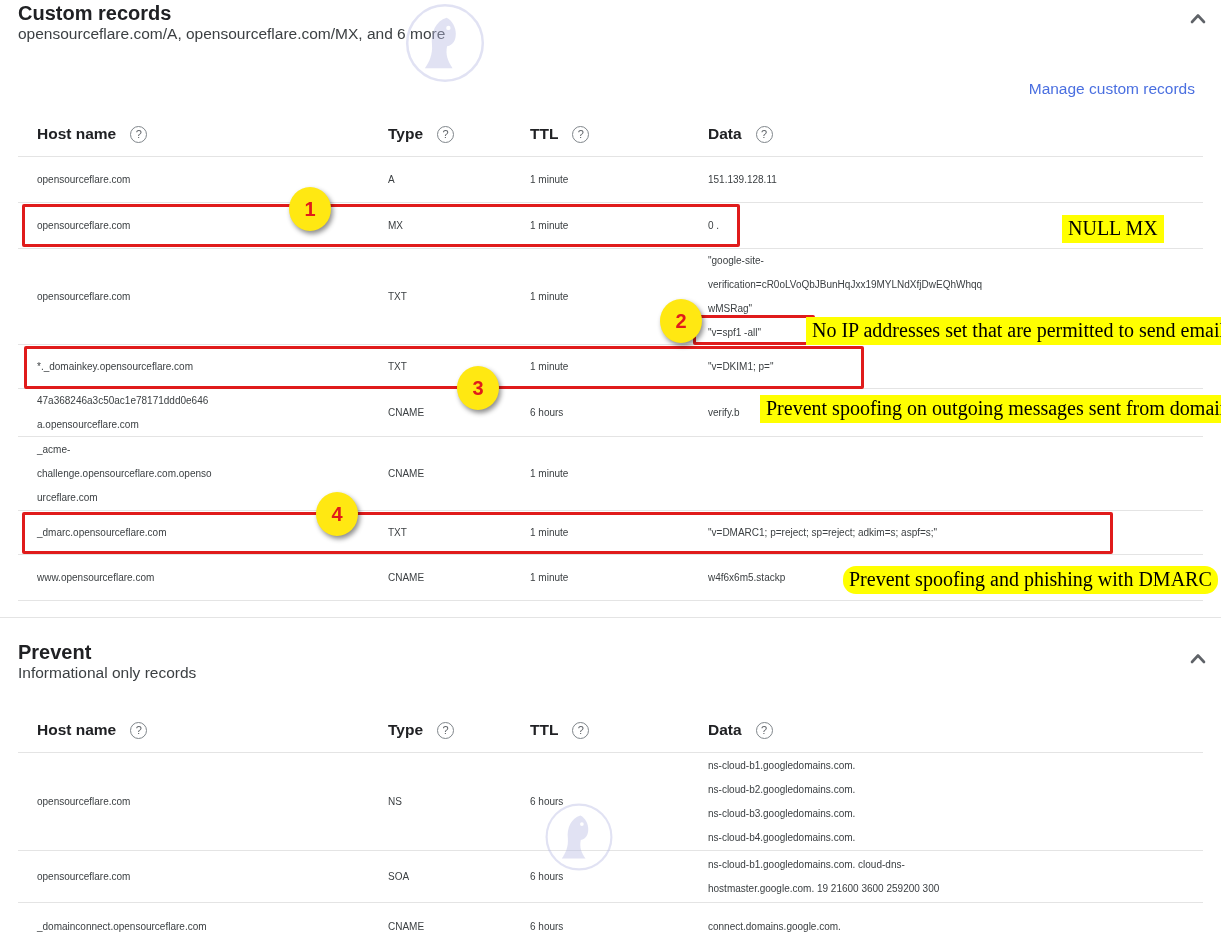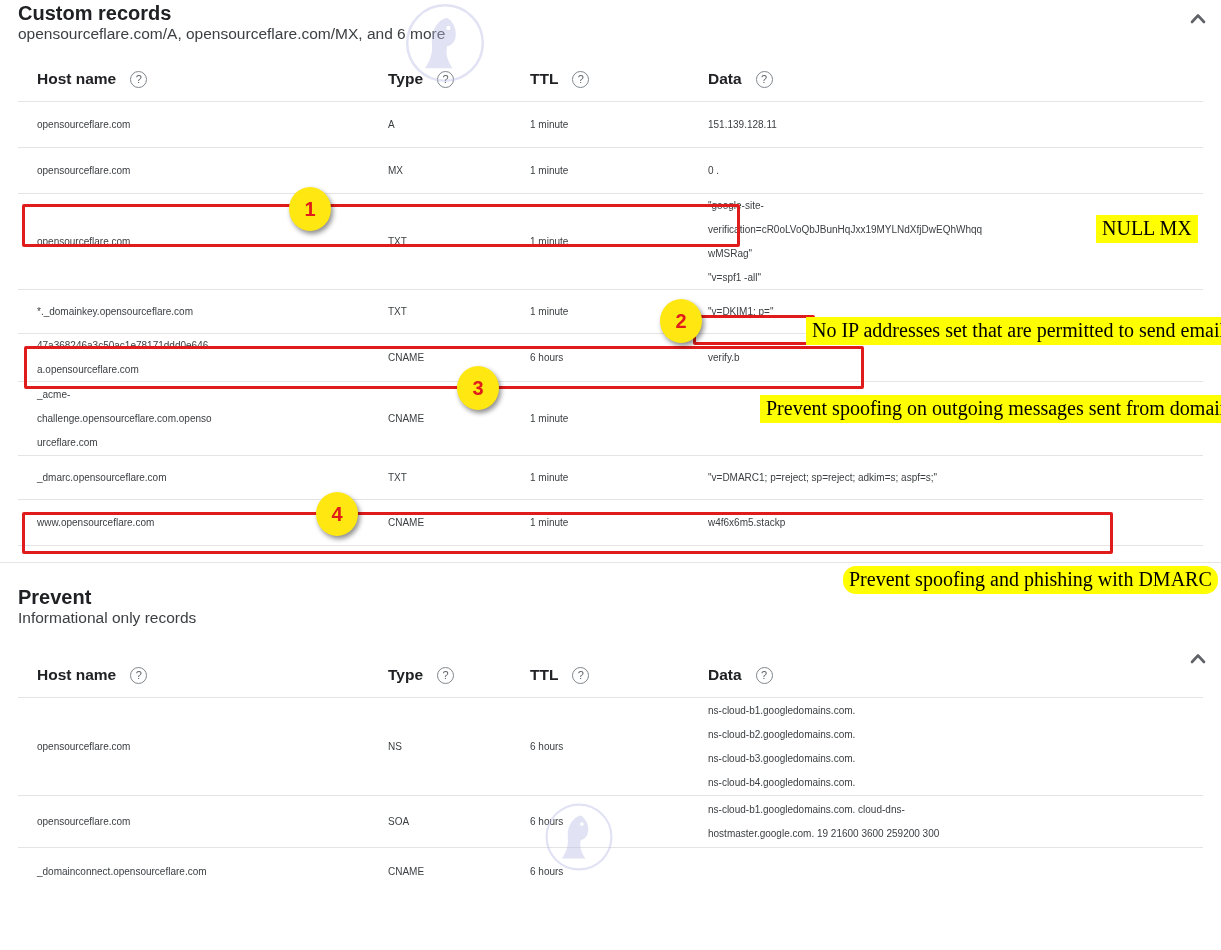--- a/index.html
+++ b/index.html
@@ -41,36 +41,39 @@
   .box2 { left:693px; top:315px; width:122px; height:30px; }
   .box3 { left:24px; top:346px; width:840px; height:43px; }
   .box4 { left:22px; top:512px; width:1091px; height:42px; }
   .ann-circle { position:absolute; width:42px; height:44px; border-radius:50%; background:#ffe812;
     display:flex; align-items:center; justify-content:center; font-size:20px; font-weight:bold; color:#e01b1b;
     box-shadow:2px 3px 5px rgba(0,0,0,.45); z-index:8; pointer-events:none; }
   .c1 { left:289px; top:187px; } .c2 { left:660px; top:299px; }
   .c3 { left:457px; top:366px; } .c4 { left:316px; top:492px; }
   .ann-hl { position:absolute; background:#ffff00; color:#000; font-family:"Liberation Serif","DejaVu Serif",serif;
     font-size:20px; line-height:25px; padding:1px 6px 2px 6px; white-space:nowrap; z-index:7; pointer-events:none; }
-  .hl1 { left:1096px; top:215px; } .hl2 { left:806px; top:317px; }
+  .hl1 { left:1062px; top:215px; } .hl2 { left:806px; top:317px; }
   .hl3 { left:760px; top:395px; } .hl4 { left:843px; top:566px;border-radius:13px; }
 
   .chev-svg { stroke:#5f6368; stroke-width:2.6; fill:none; stroke-linecap:round; stroke-linejoin:round; }
 </style>
 </head>
 <body>
 
 <div class="page">
   <div class="content">
 
     <div class="sec-head">
       <div class="sec-title">Custom records</div>
       <div class="sec-sub">opensourceflare.com/A, opensourceflare.com/MX, and 6 more</div>
     </div>
 
+    <div class="manage-row">
+      <a class="link">Manage custom records</a>
+    </div>
 
     <div class="thead">
       <div class="hcell col1">
         <span>Host name</span>
         <span class="help">?</span>
       </div>
       <div class="hcell">
         <span>Type</span>
         <span class="help">?</span>
       </div>
@@ -177,20 +180,21 @@
       <div class="cell col1">opensourceflare.com</div>
       <div class="cell">SOA</div>
       <div class="cell">6 hours</div>
       <div class="cell">ns-cloud-b1.googledomains.com. cloud-dns-
 hostmaster.google.com. 19 21600 3600 259200 300</div>
     </div>
     <div class="trow r-h47">
       <div class="cell col1">_domainconnect.opensourceflare.com</div>
       <div class="cell">CNAME</div>
       <div class="cell">6 hours</div>
+      <div class="cell">connect.domains.google.com.</div>
     </div>
   </div>
 
   <button class="chevron-btn" style="left:1186px; top:8px;" aria-label="collapse">
     <svg class="chev-svg" width="22" height="22" viewBox="0 0 22 22">
         <polyline points="5,14 11,7.5 17,14"></polyline>
       </svg>
   </button>
   <button class="chevron-btn" style="left:1186px; top:648px;" aria-label="collapse">
     <svg class="chev-svg" width="22" height="22" viewBox="0 0 22 22">

